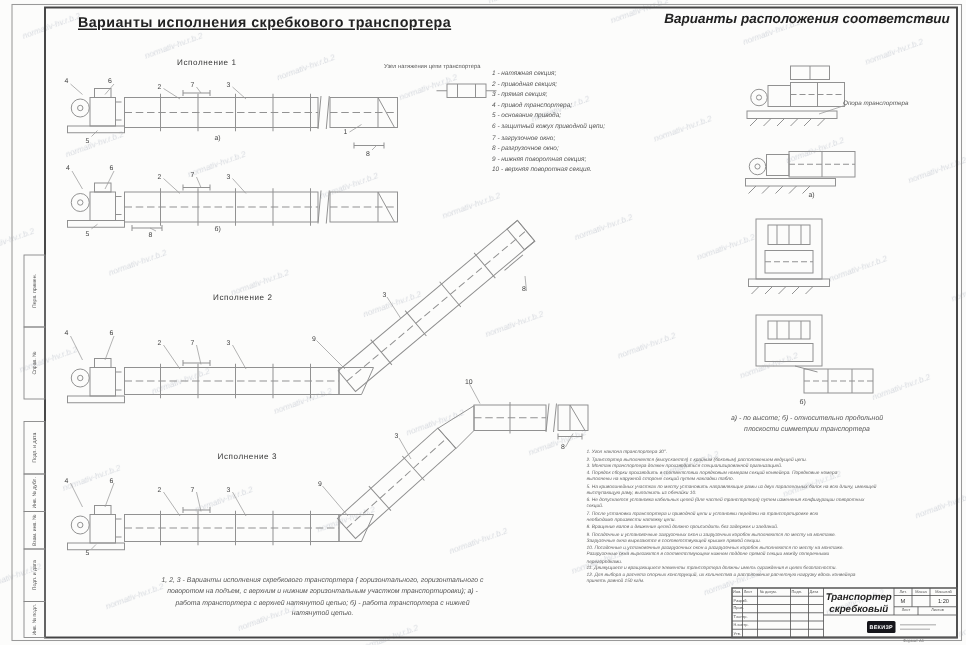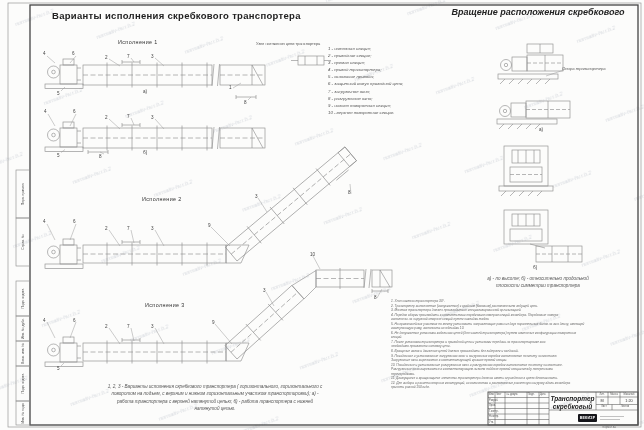--- a/index.html
+++ b/index.html
@@ -187,23 +187,23 @@
 
     <g stroke="#9a9a9a" stroke-width=".5" fill="none">
       <path d="M47,56 L55,63 M76,56 L70,63 M109,59 L120,66 M131,58 L134,62 M155,58 L164,66 M61,91 L65,87 M233,88 L241,83 M248,100 L251,97"></path>
       <path d="M48,114 L55,126 M76,114 L70,126 M109,119 L120,129 M131,118 L134,125 M155,119 L164,129 M61,152.5 L65,149.5 M104,154 L100,152"></path>
       <path d="M47,224 L55,240 M76,224 L70,240 M109,230 L120,246 M131,230 L134,243 M155,230 L164,246 M211,227 L230,246 M258,198 L267,212 M351,194 L350,184"></path>
       <path d="M47,322 L55,338 M76,322 L70,338 M109,328 L120,344 M131,328 L134,341 M155,328 L164,344 M215,324 L232,344 M61,366 L64,363 M266,292 L274,306 M377,298 L382,289 M313,256 L320,269"></path>
       <path d="M564,70 L546,76"></path>
     </g>
   </svg>
 
-  <div class="t title-left" style="left:52px;top:10px;">Варианты исполнения скребкового транспортера</div>
+  <div class="t title-left" style="left:52px;top:10px;text-decoration:underline;">Варианты исполнения скребкового транспортера</div>
   <div class="t title-right" style="left:440px;top:7px;width:196px;text-align:center;">
-    <div>Вращение расположения скребкового</div>
+    <div>Варианты расположения соответствии</div>
   </div>
 
   <div class="t slabel" style="left:118px;top:39px;">Исполнение  1</div>
   <div class="t small-label" style="left:256px;top:41px;">Узел натяжения цепи транспортера</div>
   <div class="t slabel" style="left:142px;top:196px;">Исполнение  2</div>
   <div class="t slabel" style="left:145px;top:302px;">Исполнение  3</div>
   <div class="t support-label" style="left:562px;top:66px;">Опора транспортера</div>
 
   <div class="legend">
       <div>1 -  натяжная секция;</div>

